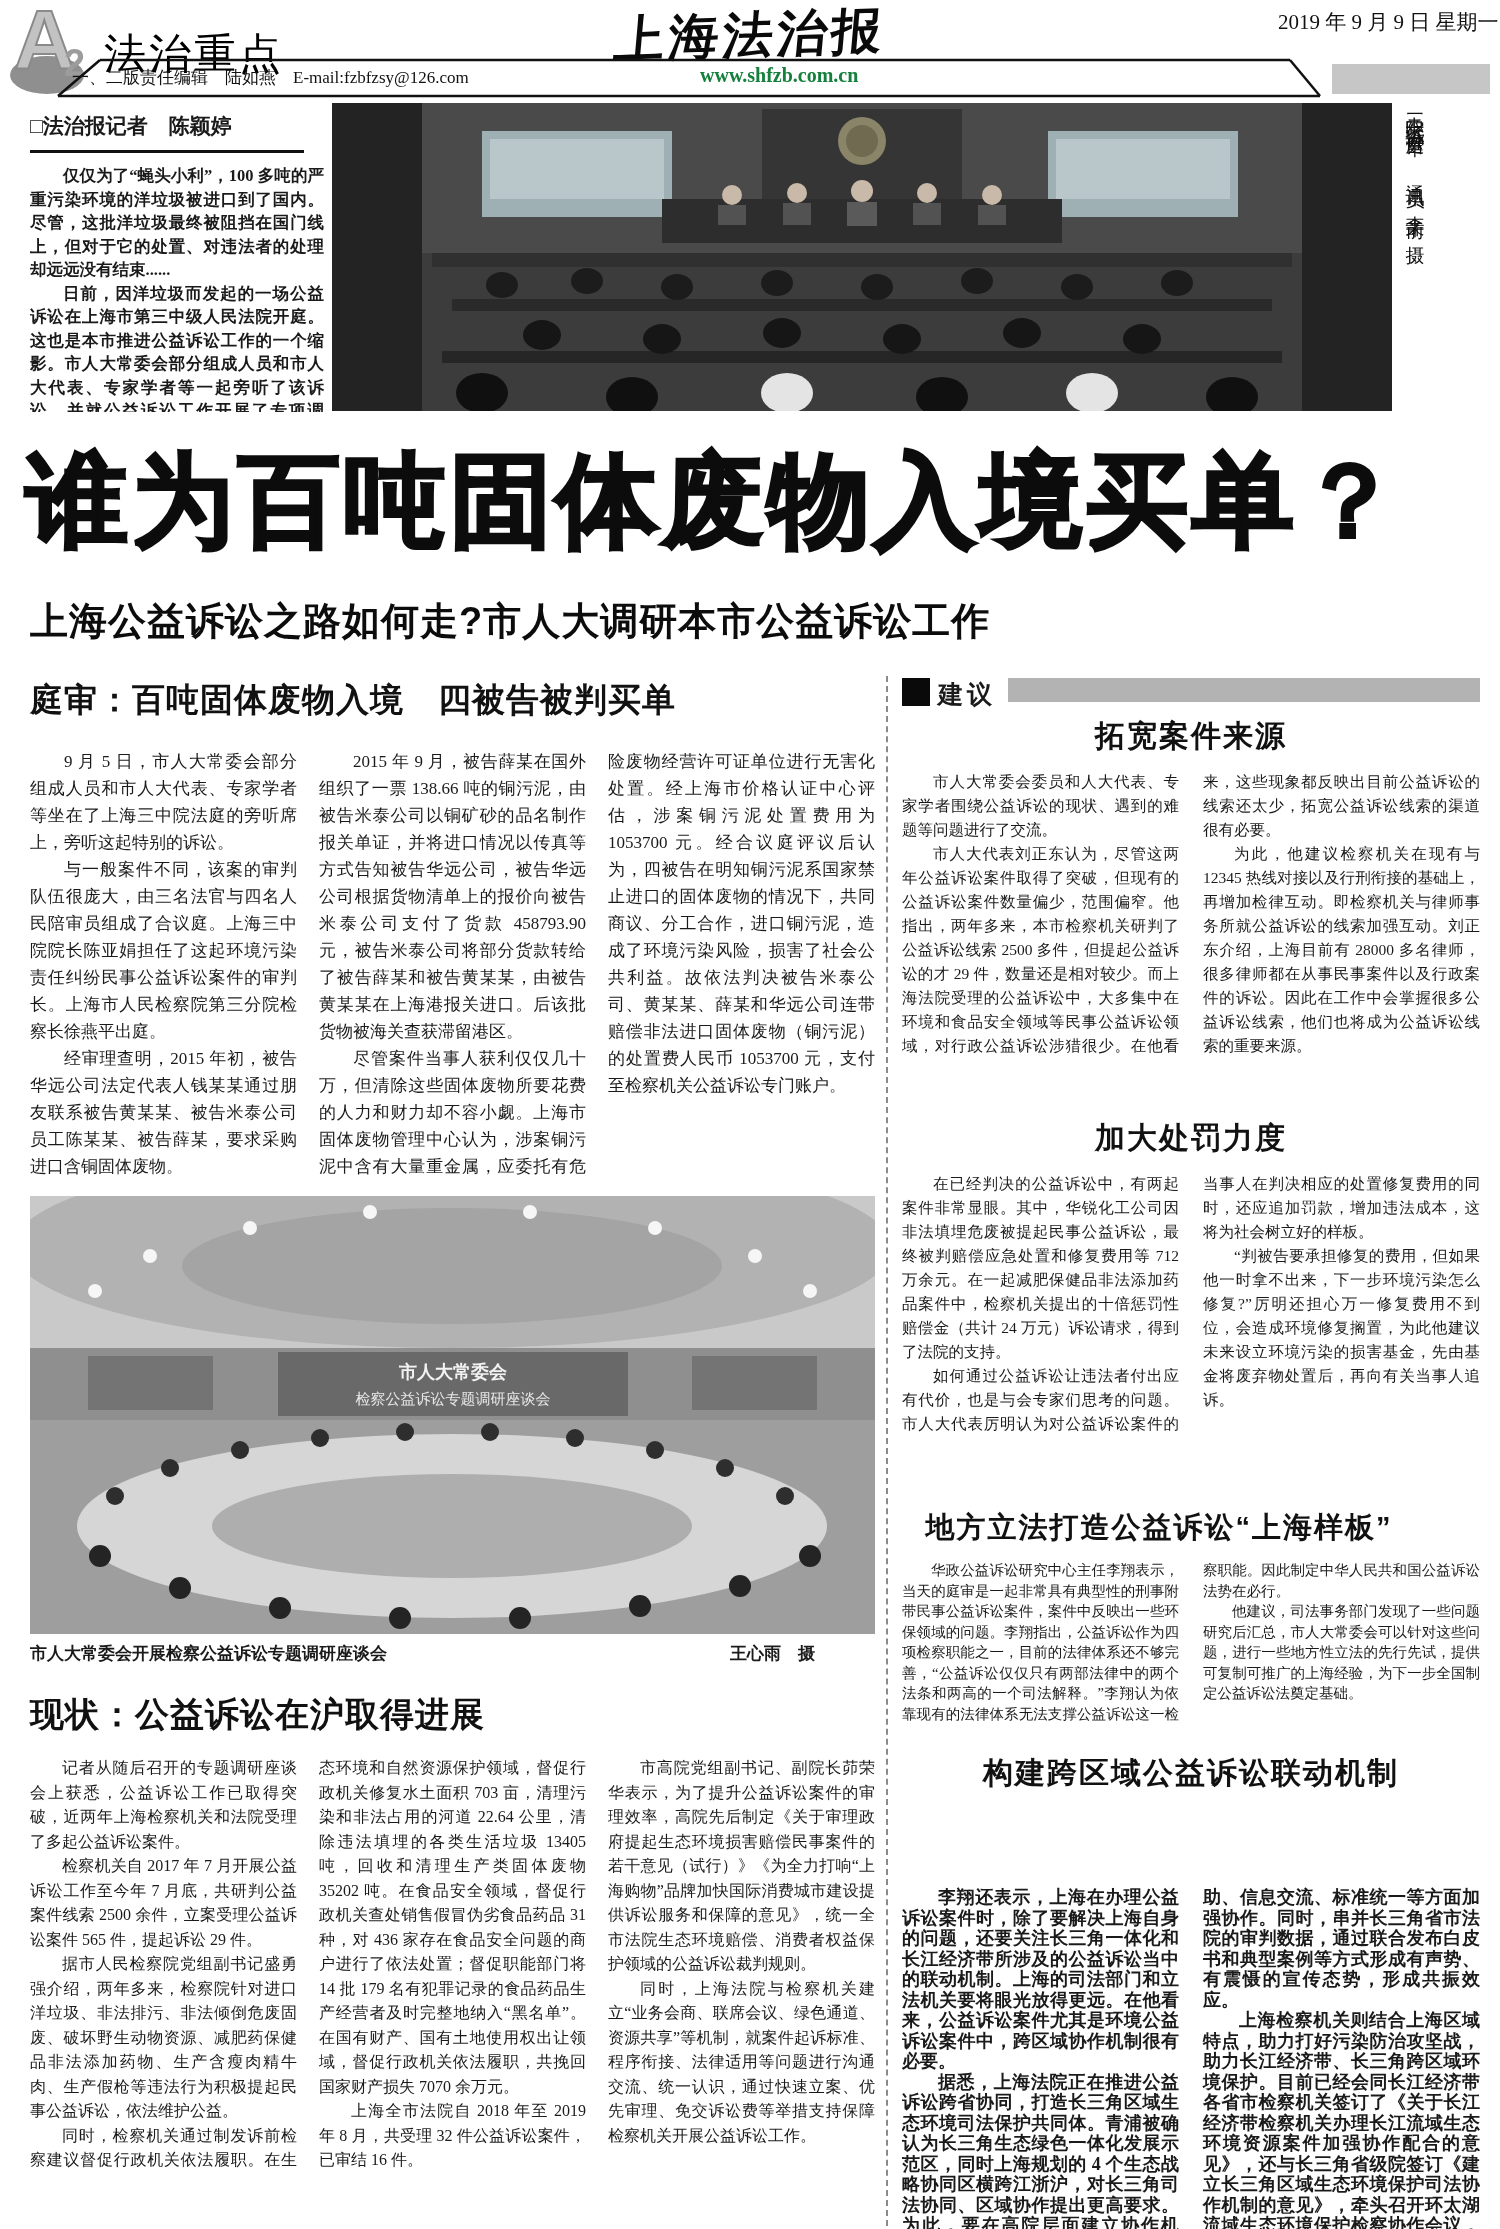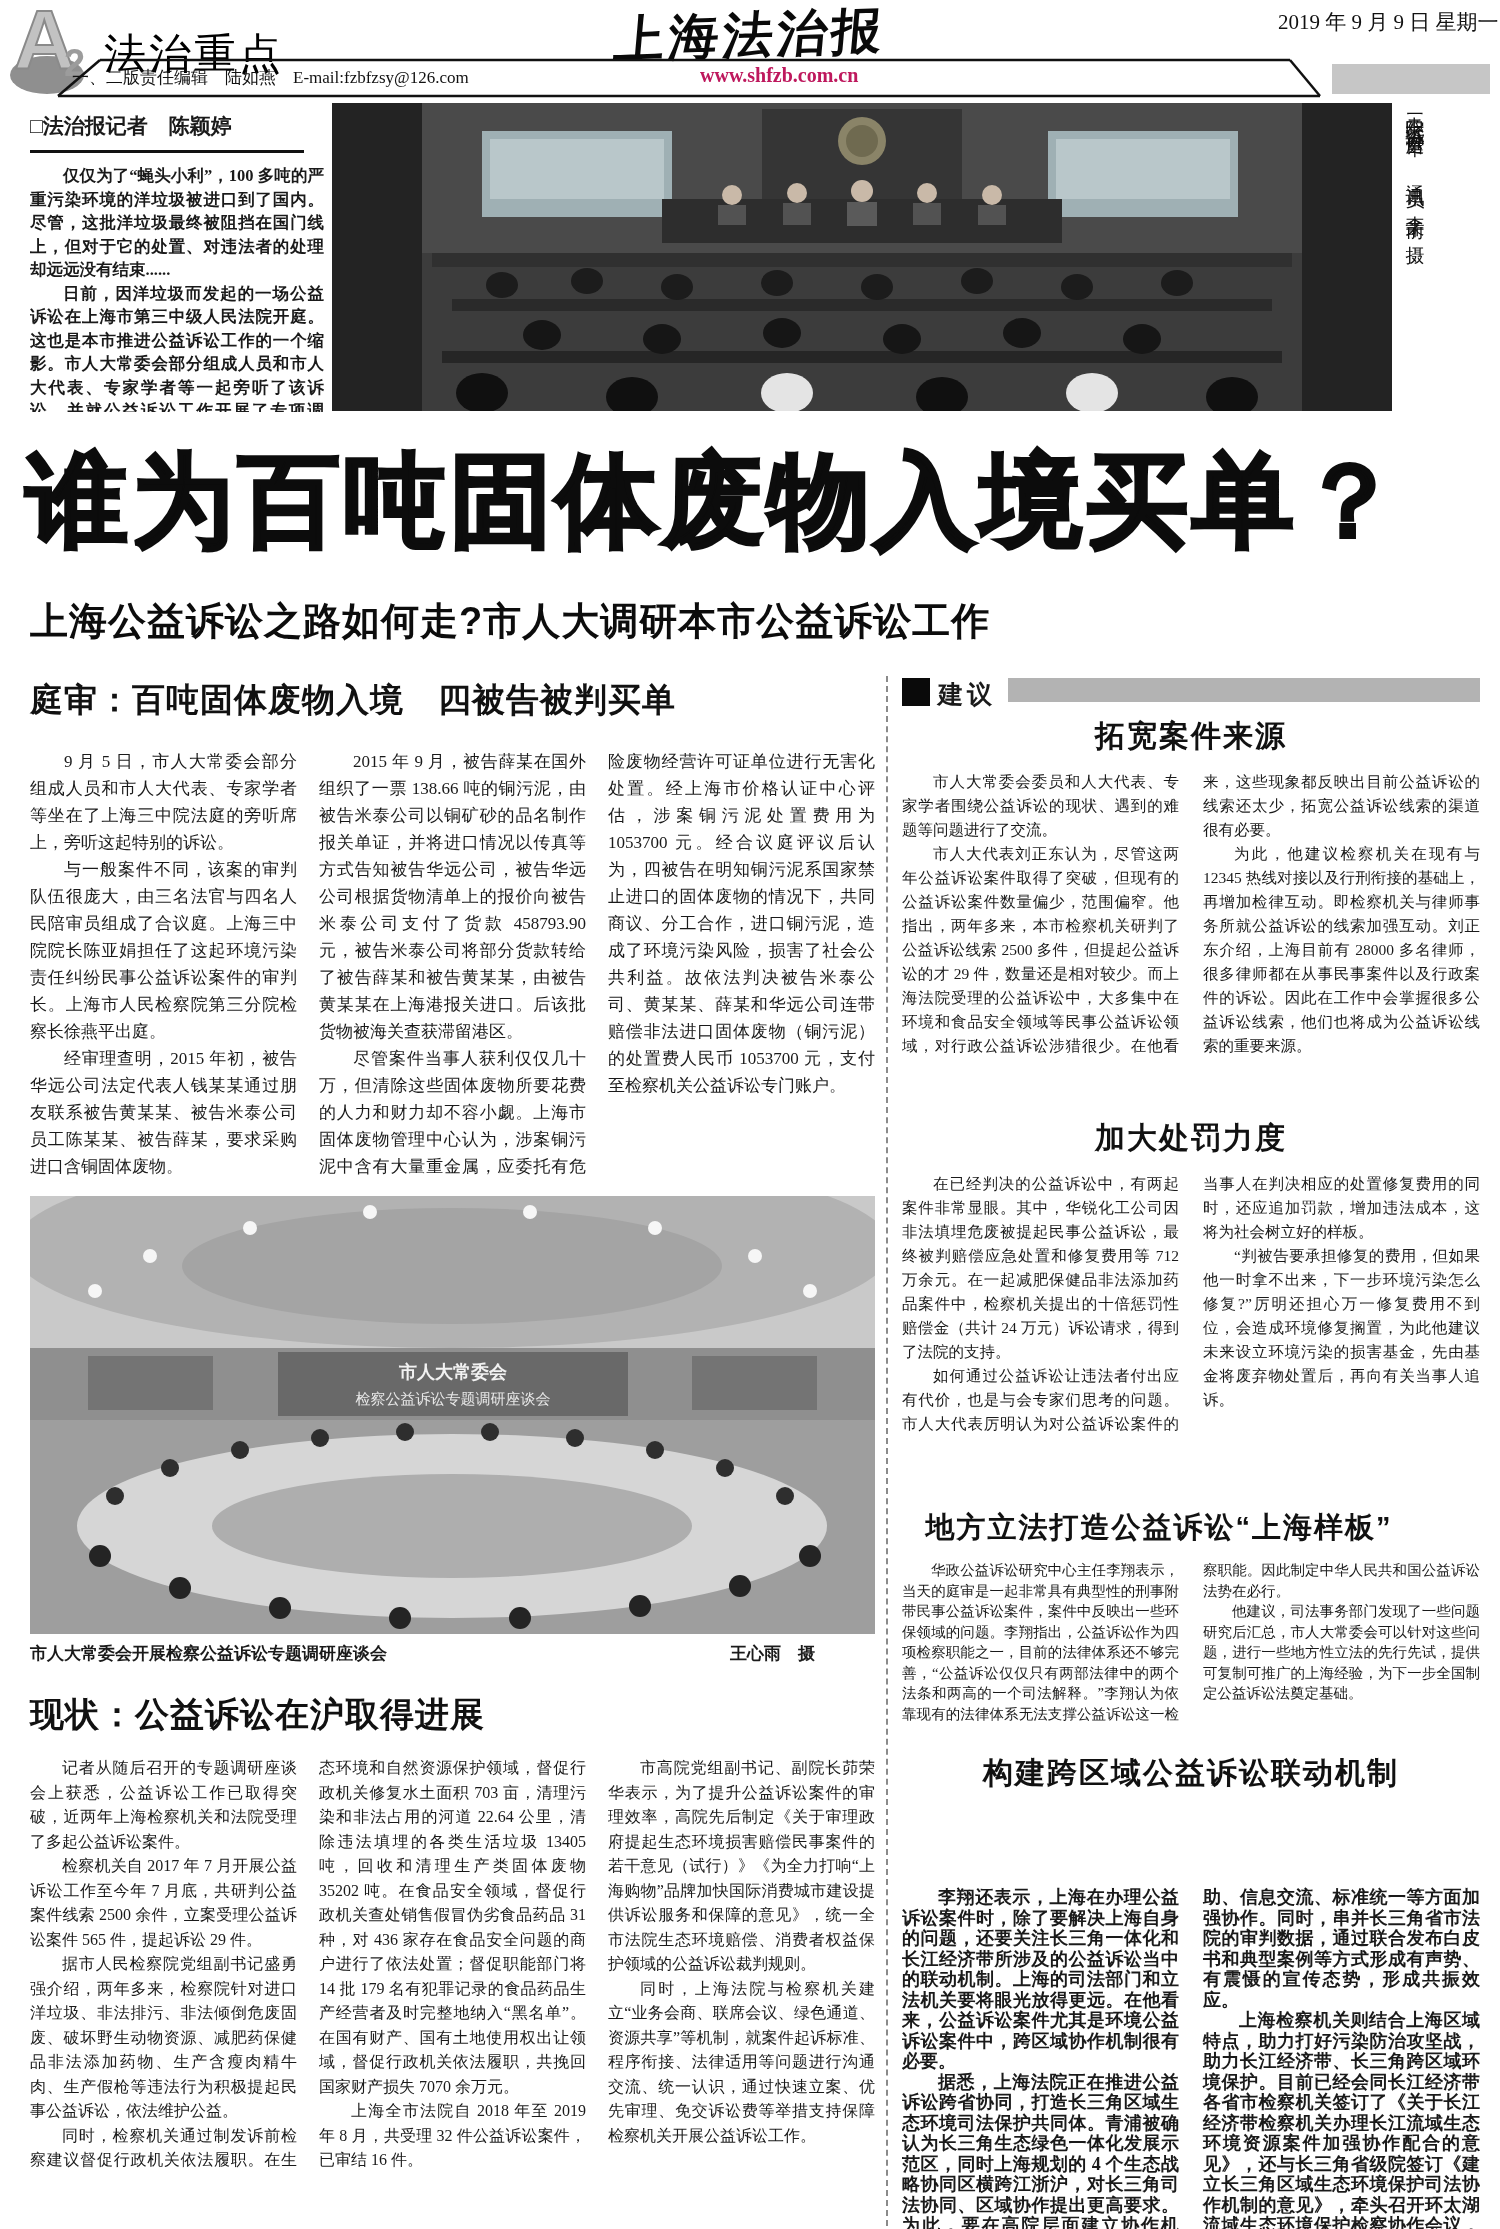--- a/index.html
+++ b/index.html
@@ -13,21 +13,21 @@
   .a2-letter{left:6px;top:-6px;font-family:"Liberation Sans",sans-serif;font-size:84px;font-weight:900;
              color:#c2c2c2;-webkit-text-stroke:2px #8a8a8a;line-height:1;}
   .a2-digit{left:56px;top:40px;font-family:"Liberation Sans",sans-serif;font-size:38px;font-weight:900;
             color:#9c9c9c;line-height:1;}
   .section-label{left:104px;top:26px;font-family:"Liberation Sans",sans-serif;font-size:42px;font-weight:400;
                  letter-spacing:3px;color:#000;}
   .masthead{left:580px;top:2px;width:340px;text-align:center;font-size:50px;font-weight:900;
             transform:skewX(-7deg) rotate(-2deg);letter-spacing:4px;color:#0a0a0a;}
   .hdate{left:1278px;top:8px;font-size:21px;color:#111;}
   .editor-line{left:72px;top:66px;font-size:17px;color:#111;}
-  .website{left:700px;top:64px;font-size:20px;font-weight:bold;color:#be185d;}
+  .website{left:700px;top:64px;font-size:20px;font-weight:bold;color:#15803d;}
   .hdr-graybox{left:1332px;top:64px;width:158px;height:30px;background:#c6c6c6;}
 
   
   .byline{left:30px;top:112px;width:274px;font-family:"Liberation Sans",sans-serif;font-size:21px;
           font-weight:bold;padding-bottom:10px;border-bottom:3px solid #111;}
   .lead-text{left:30px;top:164px;width:294px;height:248px;overflow:hidden;font-size:16.5px;line-height:23.5px;
              font-weight:600;text-align:justify;}
   .lead-text p{margin:0;text-indent:2em;}
   .photo1{left:332px;top:103px;width:1060px;height:308px;}
   .vcap{left:1402px;top:98px;height:330px;writing-mode:vertical-rl;font-family:"Liberation Sans",sans-serif;

